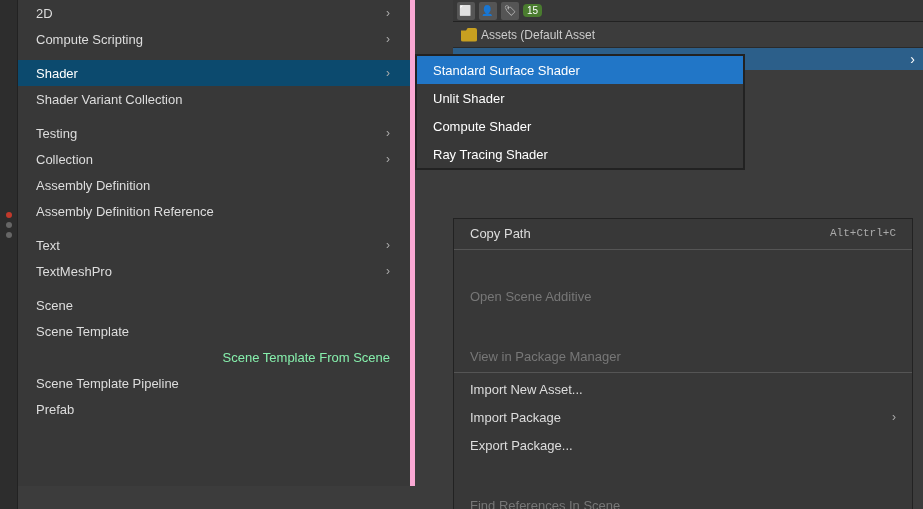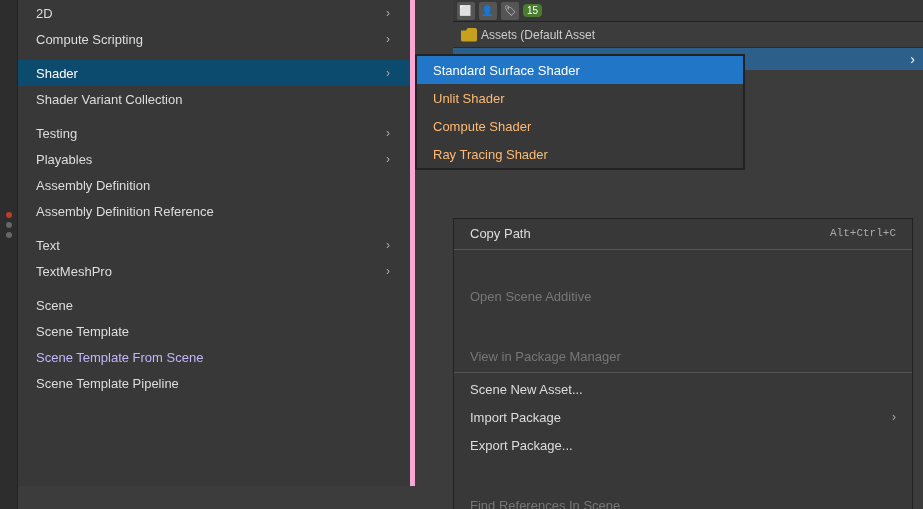--- a/index.html
+++ b/index.html
@@ -122,21 +122,22 @@
       position: relative;
       justify-content: space-between;
     }
 
     .menu-item.active {
       background: #0c4a6e;
       color: white;
     }
 
     .menu-item.disabled {
-      color: #c4b5fd;
+      color: #86efac;
+      justify-content: flex-end;
     }
 
     .menu-item .arrow {
       color: #aaa;
       font-size: 12px;
     }
 
     .menu-separator {
       height: 8px;
     }
@@ -152,21 +153,21 @@
       z-index: 10;
       margin-top: 6px;
     }
 
     .shader-submenu-item {
       height: 28px;
       display: flex;
       align-items: center;
       padding: 0 16px;
       cursor: pointer;
-      color: #fdba74;
+      color: #ffffff;
       font-size: 13px;
     }
 
     .shader-submenu-item.highlighted {
       background: #2176c7;
       color: white;
     }
 
     
     .right-context-menu {
@@ -276,21 +277,21 @@
       </div>
       <div class="menu-item">
         <span>Shader Variant Collection</span>
       </div>
       <div class="menu-separator"></div>
       <div class="menu-item">
         <span>Testing</span>
         <span class="arrow">›</span>
       </div>
       <div class="menu-item">
-        <span>Playables</span>
+        <span>Collection</span>
         <span class="arrow">›</span>
       </div>
       <div class="menu-item">
         <span>Assembly Definition</span>
       </div>
       <div class="menu-item">
         <span>Assembly Definition Reference</span>
       </div>
       <div class="menu-separator"></div>
       <div class="menu-item">
@@ -306,20 +307,23 @@
         <span>Scene</span>
       </div>
       <div class="menu-item">
         <span>Scene Template</span>
       </div>
       <div class="menu-item disabled">
         <span>Scene Template From Scene</span>
       </div>
       <div class="menu-item">
         <span>Scene Template Pipeline</span>
+      </div>
+      <div class="menu-item">
+        <span>Prefab</span>
       </div>
     </div>
 </div>
 
 <div class="shader-submenu" style="left:415px; top:48px;">
   <div id="shader-submenu-container">
       <div class="shader-submenu-item highlighted">
         <span>Standard Surface Shader</span>
       </div>
       <div class="shader-submenu-item">
@@ -342,21 +346,21 @@
       </div>
       <div class="context-separator"></div>
       <div class="context-item disabled">
         <span>Open Scene Additive</span>
       </div>
       <div class="context-item disabled">
         <span>View in Package Manager</span>
       </div>
       <div class="context-separator"></div>
       <div class="context-item">
-        <span>Scene New Asset...</span>
+        <span>Import New Asset...</span>
       </div>
       <div class="context-item">
         <span>Import Package</span>
         <span class="arrow">›</span>
       </div>
       <div class="context-item">
         <span>Export Package...</span>
       </div>
       <div class="context-item disabled">
         <span>Find References In Scene</span>

